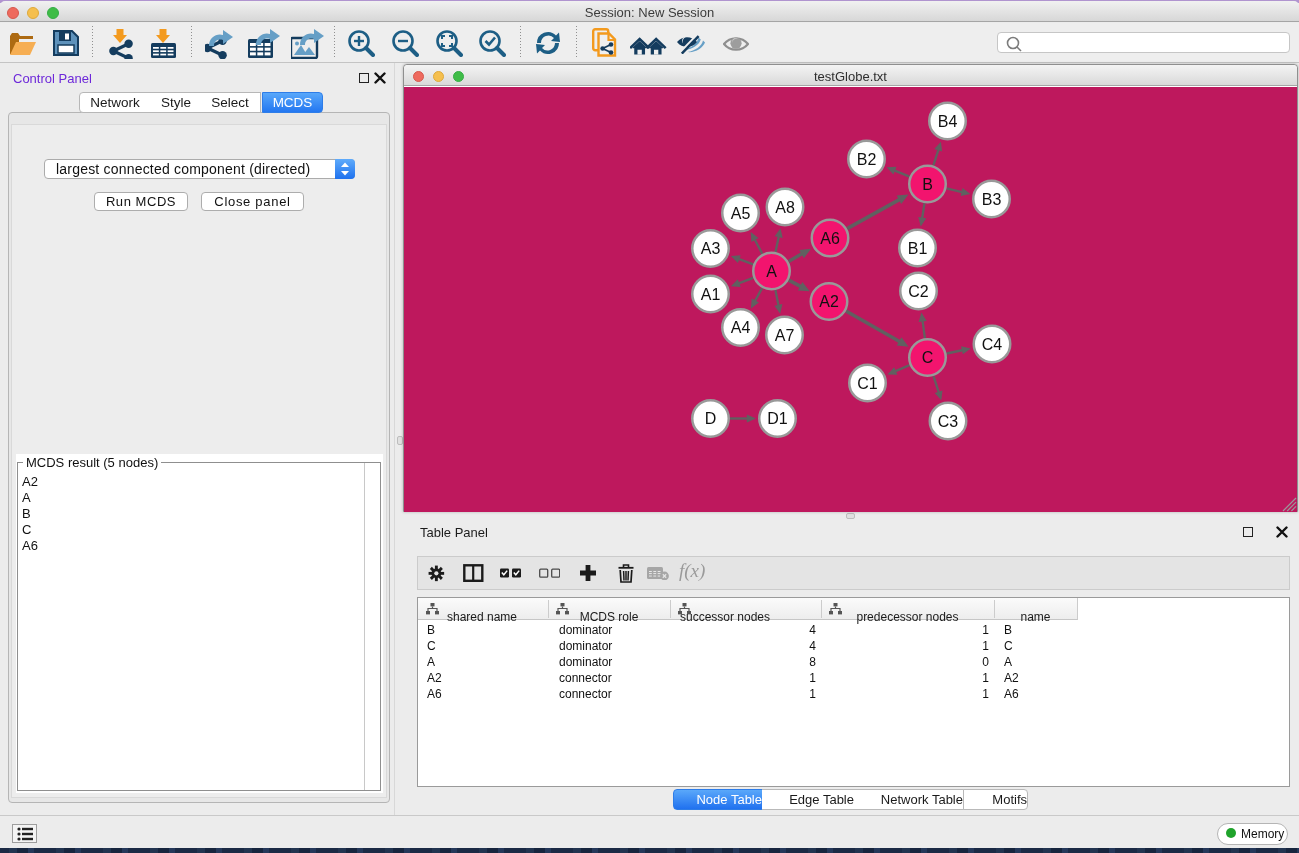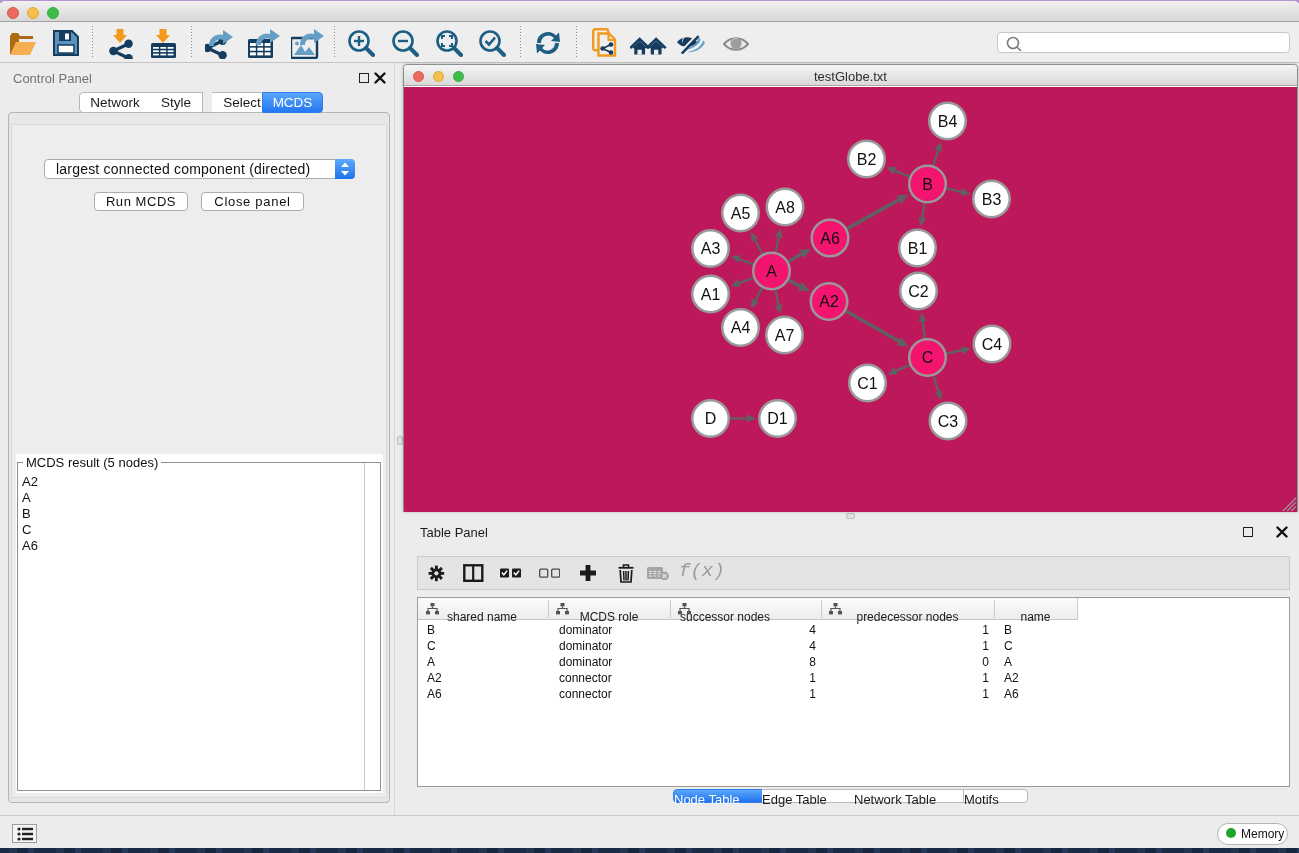--- a/index.html
+++ b/index.html
@@ -8,21 +8,21 @@
 #topstrip{left:0;top:0;width:1299px;height:3px;background:#b094cf}
 
 #titlebar{left:0;top:1px;width:1299px;height:21px;background:linear-gradient(#f1f1f1,#d7d7d7);border-bottom:1px solid #a5a5a5;border-radius:5px 5px 0 0}
 .tl{border-radius:50%;width:12px;height:12px;top:6px}
 #title{width:100%;text-align:center;top:4px;font-size:13px;color:#3c3c3c}
 
 #toolbar{left:0;top:23px;width:1299px;height:40px;background:#eeeeee;border-bottom:1px solid #c4c4c4}
 .sep{top:3px;width:1px;height:33px;background-image:repeating-linear-gradient(#909090 0 1px,transparent 1px 3px)}
 #searchbox{left:997px;top:9px;width:293px;height:21px;background:#fff;border:1px solid #c6c6c6;border-radius:4px}
 
-#cpanel-title{left:13px;top:71px;font-size:13px;color:#737373}
+#cpanel-title{left:13px;top:71px;font-size:13px;color:#6d28d9}
 #cp-float{left:359px;top:73px;width:10px;height:10px;border:1.4px solid #222}
 #cp-pane{left:8px;top:112px;width:382px;height:691px;border:1px solid #b5b5b5;border-radius:4px;background:#e7e7e7}
 #cp-inner{left:11px;top:124px;width:376px;height:674px;background:#ededed;border:1px solid #d9d9d9}
 .tab{top:92px;height:21px;background:#fff;border:1px solid #b7b7b7;font-size:13.5px;color:#1a1a1a;text-align:center;line-height:20px}
 .tabsel{background:linear-gradient(#58a7fa,#2377f1);color:#fff;border-color:#2e7de8}
 #optlabel{left:3px;top:135px;width:396px;text-align:center;font-size:14px;letter-spacing:.3px;color:#111}
 #dropdown{left:44px;top:159px;width:311px;height:20px;background:#fff;border:1px solid #ababab;border-radius:4px;font-size:14px;letter-spacing:.2px;color:#111;line-height:19px;padding-left:11px}
 #dropstep{right:-1px;top:-1px;width:20px;height:20px;border-radius:0 4px 4px 0;background:linear-gradient(#5fabfb,#1e71ee)}
 .btn{top:192px;height:19px;background:#fff;border:1px solid #adadad;border-radius:4px;font-size:13px;color:#111;text-align:center;line-height:17px}
 
@@ -40,34 +40,35 @@
 
 #tp-title{left:420px;top:525px;font-size:13px;color:#1c1c1c}
 #tp-float{left:1243px;top:527px;width:10px;height:10px;border:1.4px solid #222}
 #tp-toolbar{left:417px;top:556px;width:873px;height:34px;background:#e4e4e4;border:1px solid #cbcbcb}
 #tp-table{left:417px;top:597px;width:873px;height:190px;background:#fff;border:1px solid #9a9a9a}
 #thead{left:0;top:0;width:660px;height:22px;background:linear-gradient(#fbfbfb,#ededed);border-bottom:1px solid #c6c6c6;border-right:1px solid #cccccc}
 .hsep{top:2px;width:1px;height:18px;background:#cccccc}
 .hlabel{top:12px;font-size:12px;color:#1a1a1a}
 .cell{font-size:12px;color:#111;position:absolute}
 
-.btab{top:789px;height:14px;background:#fff;border:1px solid #b9b9b9;font-size:13px;color:#1a1a1a;text-align:left;line-height:20px}
+.btab{top:789px;height:21px;background:#fff;border:1px solid #b9b9b9;font-size:13px;color:#1a1a1a;text-align:right;line-height:20px}
 .btabsel{background:linear-gradient(#5aa8fa,#2071ef);color:#fff;border-color:#2e7de8}
 
 #statusbar{left:0;top:815px;width:1299px;height:33px;background:#ececec;border-top:1px solid #c9c9c9}
 #listbtn{left:12px;top:824px;width:25px;height:19px;background:#f4f4f4;border:1px solid #9d9d9d}
 #membtn{left:1217px;top:823px;width:71px;height:22px;background:#fff;border:1px solid #b5b5b5;border-radius:11px;font-size:12px;color:#111}
 #desktop{left:0;top:848px;width:1299px;height:5px;background:repeating-linear-gradient(90deg,#1b2a45 0 9px,#223450 9px 17px,#17253e 17px 28px,#25385a 28px 34px,#1b2a45 34px 47px)}
 </style></head><body>
 <div id="stage">
 <div class="abs" id="topstrip"></div>
 <div class="abs" id="titlebar">
   <div class="abs tl" style="left:7px;background:#ee6a5e;border:.5px solid #d6584e"></div>
   <div class="abs tl" style="left:27px;background:#f5bf4e;border:.5px solid #dfa93a"></div>
   <div class="abs tl" style="left:47px;background:#3fbc47;border:.5px solid #35ad46"></div>
+  <div class="abs" id="title">Session: New Session</div>
 </div>
 <div class="abs" id="toolbar">
   <svg class="abs" style="left:7px;top:7px" width="30" height="27" viewBox="0 0 30 27">
         <path d="M3 6 L3 24 L12 24 L12 9 L26 9 L26 6 L13 6 L11 3 L5 3 Z" fill="#ad6a12"></path>
         <path d="M3 25 L9 12 L29 12 L23 25 Z" fill="#f6ae53"></path>
       </svg>
       <svg class="abs" style="left:52px;top:6px" width="28" height="28" viewBox="0 0 28 28">
         <path d="M2 2 L20 2 L26 8 L26 26 L2 26 Z" fill="#5e92bb" stroke="#143c5e" stroke-width="2"></path>
         <rect x="7" y="3" width="12" height="9" fill="#143c5e"></rect>
         <rect x="13" y="4.5" width="4" height="6" fill="#fff"></rect>
@@ -203,21 +204,21 @@
 
 <div class="abs" id="cpanel-title">Control Panel</div>
 <div class="abs" id="cp-float"></div>
 <svg class="abs" style="left:374px;top:72px" width="12" height="12" viewBox="0 0 12 12">
       <path d="M1.5 1.5 L10.5 10.5 M10.5 1.5 L1.5 10.5" stroke="#111" stroke-width="2.4" stroke-linecap="round"></path>
     </svg>
 <div class="abs" id="cp-pane"></div>
 <div class="abs" id="cp-inner"></div>
 <div class="abs tab" style="left:79px;width:72px;border-radius:4px 0 0 4px">Network</div>
 <div class="abs tab" style="left:150px;width:53px;border-left:none">Style</div>
-<div class="abs tab" style="left:212px;width:61px;border-left:none">Select</div>
+<div class="abs tab" style="left:200px;width:61px;border-left:none">Select</div>
 <div class="abs tab tabsel" style="left:262px;width:61px;border-radius:0 4px 4px 0">MCDS</div>
 <div class="abs" id="dropdown">largest connected component (directed)
   <div class="abs" id="dropstep">
         <svg class="abs" style="left:1px;top:0" width="18" height="20" viewBox="0 0 18 20">
           <path d="M5 8 L9 3.5 L13 8 Z" fill="#fff"></path>
           <path d="M5 12 L9 16.5 L13 12 Z" fill="#fff"></path>
         </svg>
       </div>
 </div>
 <div class="abs btn" style="left:94px;width:94px;letter-spacing:.55px">Run MCDS</div>
@@ -390,21 +391,21 @@
         <rect x="2.0" y="8.666666666666666" width="2.8333333333333335" height="0.7333333333333333" fill="#fff"></rect>
         <rect x="6.333333333333334" y="4.0" width="2.8333333333333335" height="0.7333333333333333" fill="#fff"></rect>
         <rect x="6.333333333333334" y="6.333333333333333" width="2.8333333333333335" height="0.7333333333333333" fill="#fff"></rect>
         <rect x="6.333333333333334" y="8.666666666666666" width="2.8333333333333335" height="0.7333333333333333" fill="#fff"></rect>
         <rect x="10.666666666666668" y="4.0" width="2.8333333333333335" height="0.7333333333333333" fill="#fff"></rect>
         <rect x="10.666666666666668" y="6.333333333333333" width="2.8333333333333335" height="0.7333333333333333" fill="#fff"></rect>
         <rect x="10.666666666666668" y="8.666666666666666" width="2.8333333333333335" height="0.7333333333333333" fill="#fff"></rect>
         <circle cx="17.5" cy="9" r="4.4" fill="#a6a6a6"></circle>
         <path d="M15.8 7.3 L19.2 10.7 M19.2 7.3 L15.8 10.7" stroke="#e4e4e4" stroke-width="1.3"></path>
       </svg>
-      <div class="abs" style="left:261px;top:3px;font-family:Liberation Mono, monospace;font-style:italic;font-size:19px;color:#9a9a9a">f(x)</div>
+      <div class="abs" style="left:261px;top:3px;font-family:Liberation Serif, serif;font-style:italic;font-size:19px;color:#9a9a9a">f(x)</div>
     </div>
 <div class="abs" id="tp-table">
   <div class="abs" id="thead">
     <div class="abs hsep" style="left:130px"></div>
     <div class="abs hsep" style="left:252px"></div>
     <div class="abs hsep" style="left:403px"></div>
     <div class="abs hsep" style="left:576px"></div>
     <div class="abs hsep" style="left:659px"></div>
     <svg class="abs" style="left:8px;top:5px" width="13" height="12" viewBox="0 0 13 12">
           <rect x="4.5" y="0" width="4" height="3.4" fill="#555"></rect>

